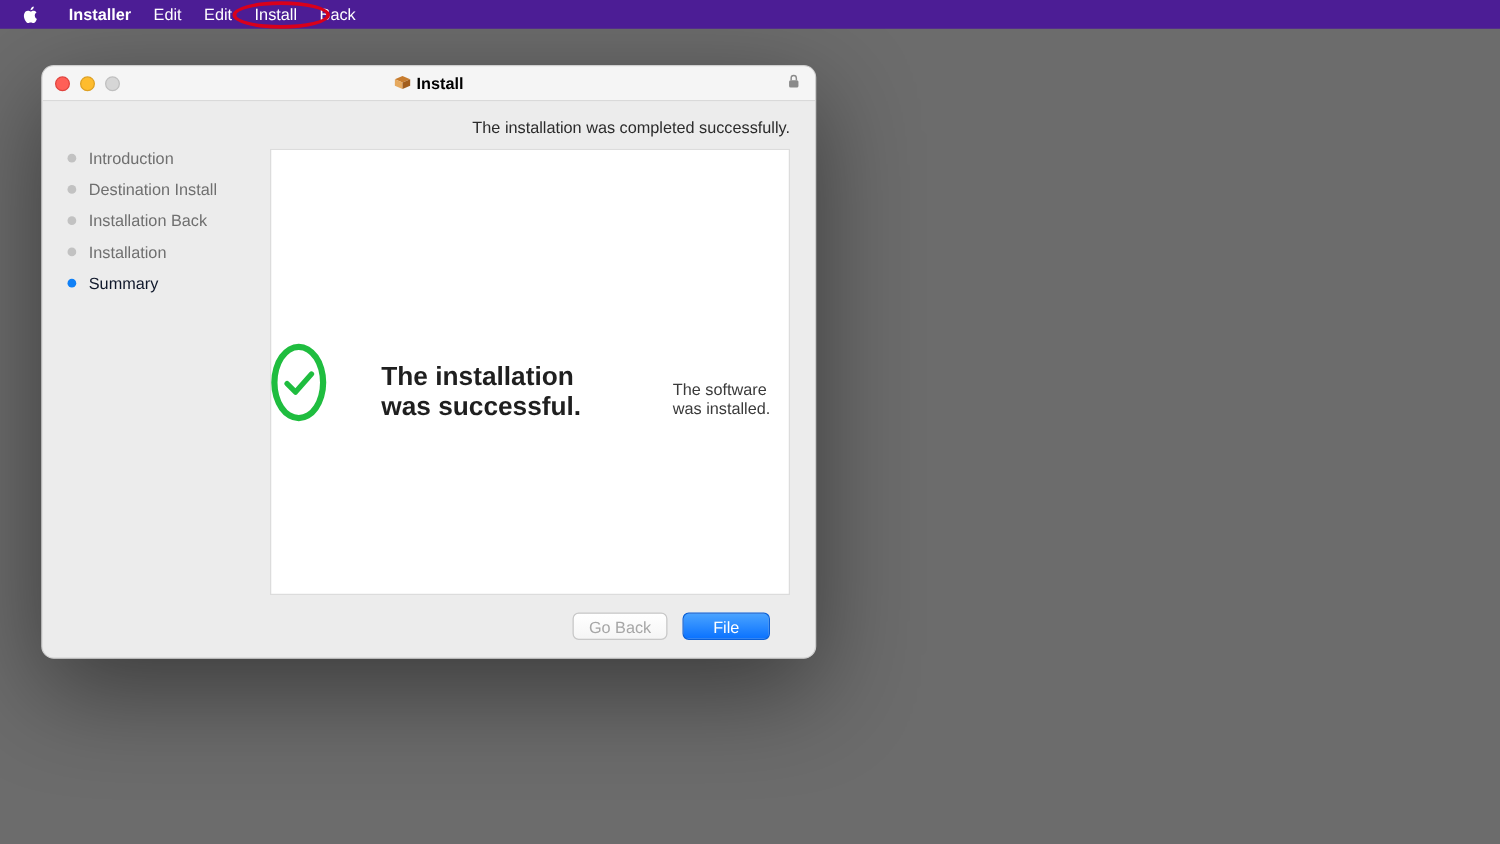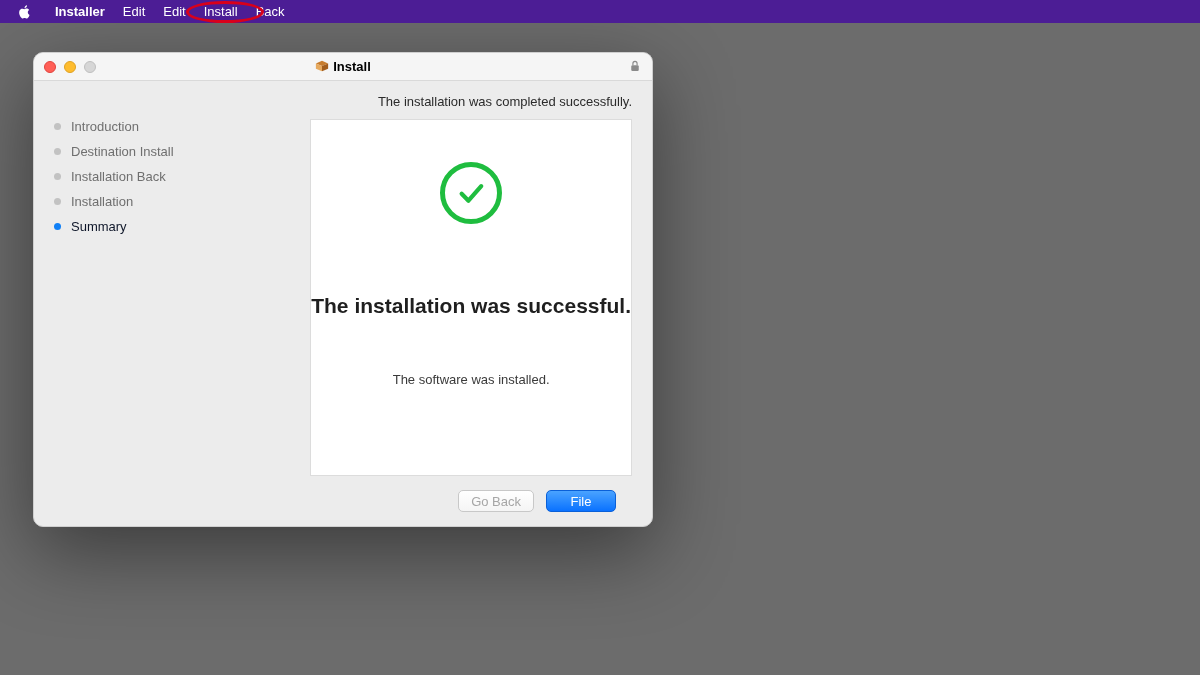--- a/index.html
+++ b/index.html
@@ -144,21 +144,21 @@
     .headline {
       font-size: 13px;
       color: #2b2b2b;
       margin: 3px 0 10px 2px;
     }
     .panel {
       flex: 1;
       background: #fff;
       border: 1px solid #dcdcdc;
       display: flex;
-      flex-direction: column;
+      flex-direction: row;
       align-items: center;
       padding-top: 42px;
       gap: 44px;
     }
     .check {
       width: 62px; height: 62px;
       border: 5px solid #1fbd3f;
       border-radius: 50%;
       display: flex; align-items: center; justify-content: center;
       margin-bottom: 26px;

